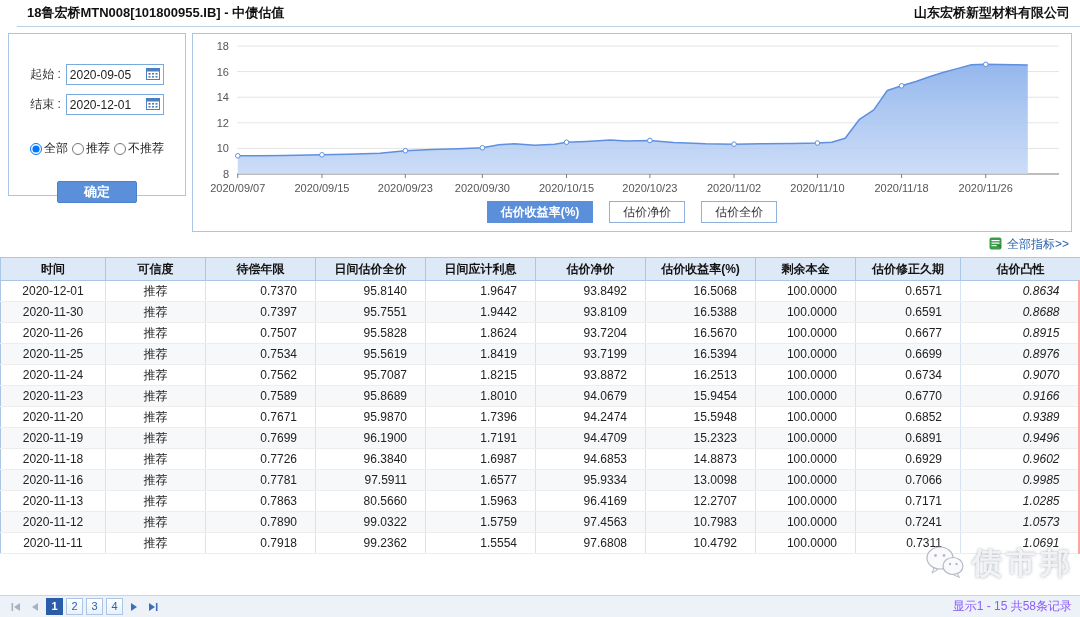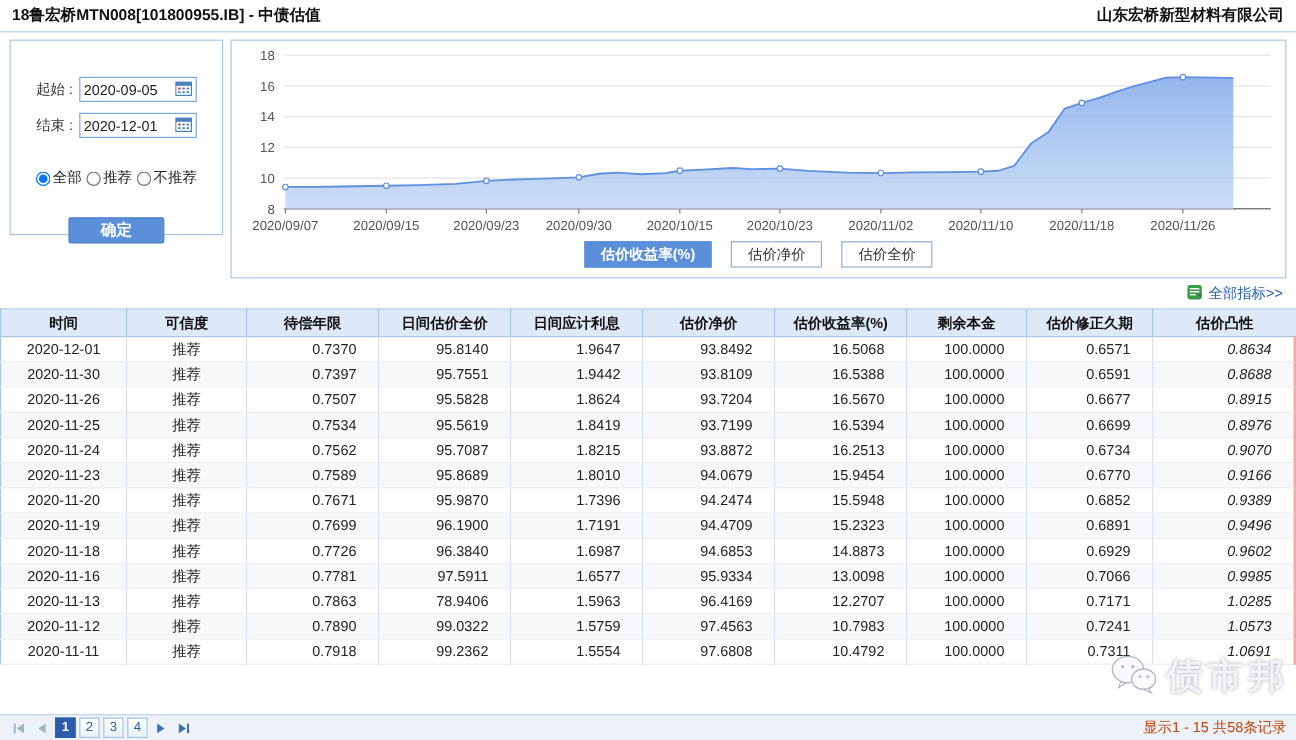--- a/index.html
+++ b/index.html
@@ -5,21 +5,21 @@
   * { box-sizing: border-box; }
   html,body { margin:0; padding:0; }
   body {
     width:1080px; height:617px; position:relative; overflow:hidden;
     background:#fff; font-family:"Liberation Sans","DejaVu Sans",sans-serif;
     font-size:12px; color:#222;
   }
   
   .titlebar {
     height:27px; display:flex; justify-content:space-between; align-items:center;
-    padding:0 10px; border-bottom:1px solid #b9cfe6;
+    padding:0 10px; border-bottom:1px solid #b9cfe6;margin-left:17px;
   }
   .titlebar .title, .titlebar .company { font-weight:bold; font-size:13px; color:#111; }
   
   .top { display:flex; gap:6px; padding:6px 8px 0 8px; }
   .filter-panel {
     width:178px; height:163px; border:1px solid #a9c6e6;
     display:flex; flex-direction:column; align-items:center; padding-top:30px;
   }
   .field-row { display:flex; align-items:center; margin-bottom:9px; }
   .field-label { color:#333; margin-right:5px; }
@@ -74,21 +74,21 @@
   .pager { display:flex; align-items:center; gap:3px; }
   .pg-arrow { display:inline-flex; align-items:center; justify-content:center;
     width:16px; height:16px; color:#3d6fb5; cursor:pointer; }
   .pg-arrow.disabled { color:#a4b2c4; }
   .pg-btn {
     min-width:17px; height:17px; line-height:15px; text-align:center; padding:0 2px;
     border:1px solid #a9c6e6; background:linear-gradient(#ffffff,#e9f1f9);
     color:#2a63ae; font-size:11px; cursor:pointer;
   }
   .pg-btn.active { background:#2a5caa; border-color:#2a5caa; color:#fff; font-weight:bold; }
-  .page-status { color:#c2410c; }
+  .page-status { color:#8b5cf6; }
   
   .watermark {
     position:absolute; top:543px; right:6px; display:flex; align-items:center; gap:6px;
     pointer-events:none; z-index:10;
   }
   .watermark .wm-text {
     font-size:30px; font-weight:bold; letter-spacing:4px;
     color:rgba(243,244,247,0.95); text-shadow:0 0 3px rgba(140,146,160,0.75);
   }
 </style>
@@ -375,21 +375,21 @@
         <td class="num">95.9334</td>
         <td class="num">13.0098</td>
         <td class="num">100.0000</td>
         <td class="num">0.7066</td>
         <td class="num">0.9985</td>
       </tr>
       <tr>
         <td class="center">2020-11-13</td>
         <td class="center">推荐</td>
         <td class="num">0.7863</td>
-        <td class="num">78.9406</td>
+        <td class="num">80.5660</td>
         <td class="num">1.5963</td>
         <td class="num">96.4169</td>
         <td class="num">12.2707</td>
         <td class="num">100.0000</td>
         <td class="num">0.7171</td>
         <td class="num">1.0285</td>
       </tr>
       <tr>
         <td class="center">2020-11-12</td>
         <td class="center">推荐</td>

